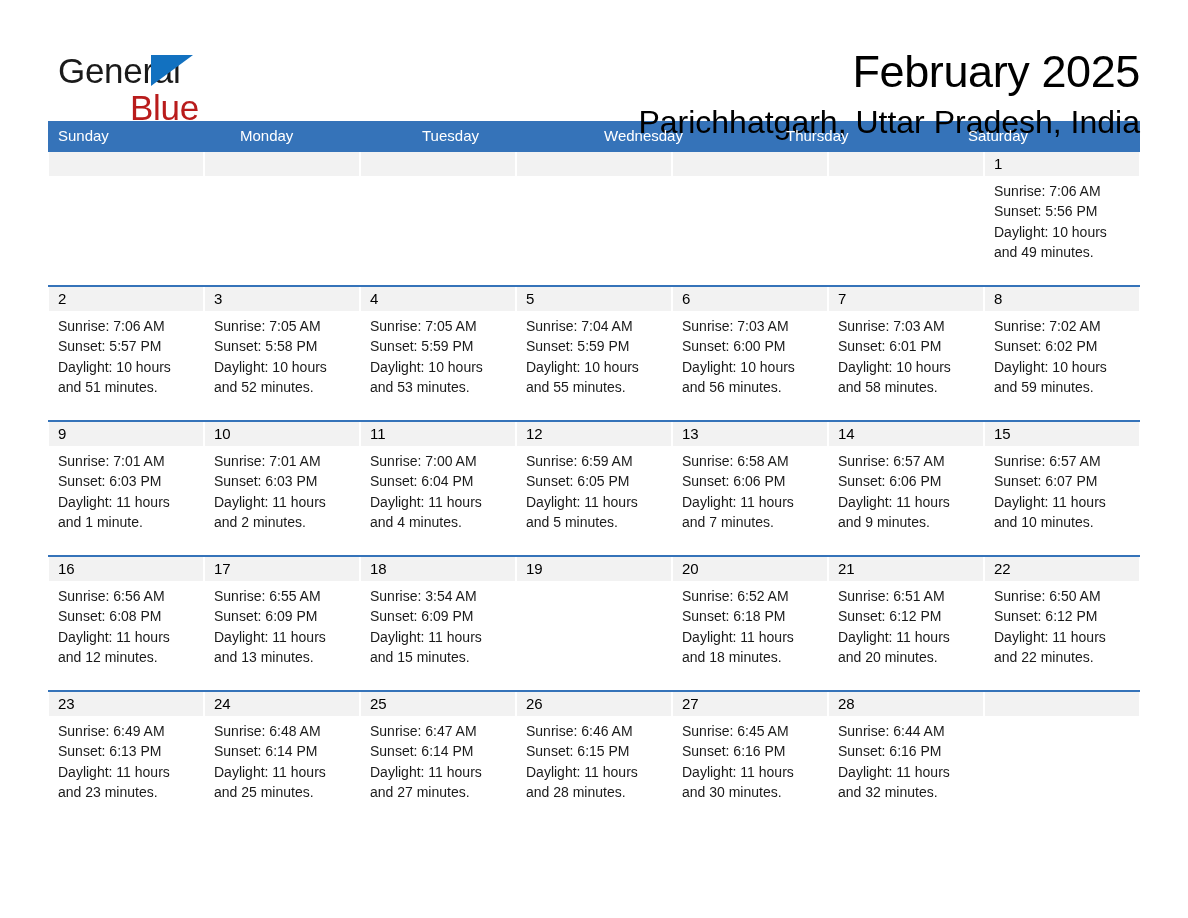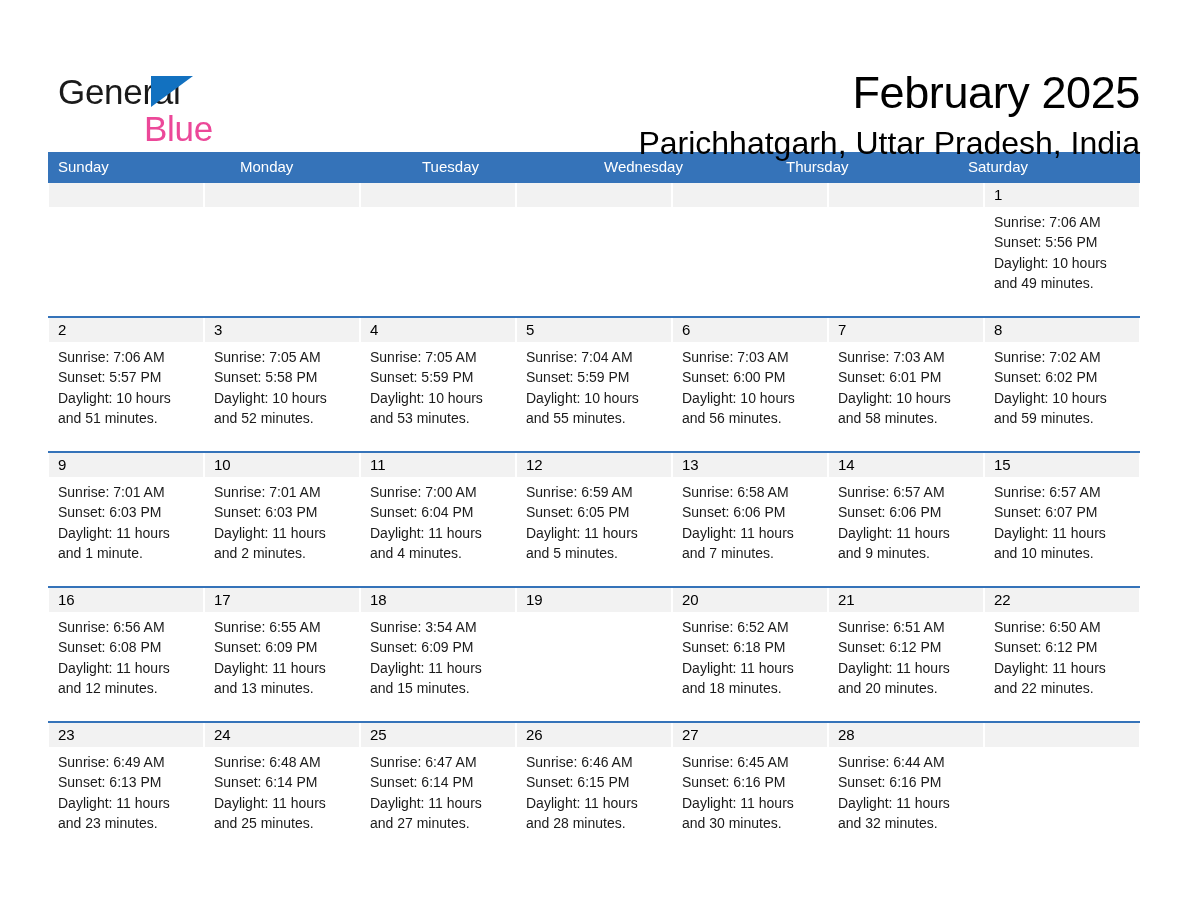--- a/index.html
+++ b/index.html
@@ -23,21 +23,20 @@
   }
 
   
   .masthead {
     display: flex;
     align-items: flex-start;
     justify-content: space-between;
     padding-top: 44px;
     height: 104px;
     box-sizing: border-box;
-    margin-top: 21px;
   }
   .logo {
     position: relative;
     width: 230px;
     height: 86px;
     user-select: none;
   }
   .logo-general {
     position: absolute;
     left: 10px;
@@ -51,25 +50,25 @@
     position: absolute;
     left: 103px;
     top: 11px;
     width: 0;
     height: 0;
     border-left: 42px solid #1271c0;
     border-bottom: 31px solid transparent;
   }
   .logo-blue {
     position: absolute;
-    left: 96px;
+    left: 82px;
     top: 44px;
     font-size: 35px;
     letter-spacing: -0.3px;
-    color: #ec4899;
+    color: #b91c1c;
     font-family: "Liberation Sans", sans-serif;
   }
 
   .titleblock {
     text-align: right;
     padding-top: 2px;
   }
   .cal-title {
     font-size: 45px;
     line-height: 52px;
@@ -81,21 +80,21 @@
   .cal-subtitle {
     font-size: 32px;
     line-height: 30px;
     margin-top: 9px;
     color: #000000;
     white-space: nowrap;
   }
 
   
   .calendar {
-    margin-top: 27px;
+    margin-top: 17px;
     width: 1092px;
   }
   .weekdays {
     display: flex;
     background: #3573b9;
     height: 29px;
   }
   .weekday {
     flex: 1 1 0;
     color: #ffffff;

